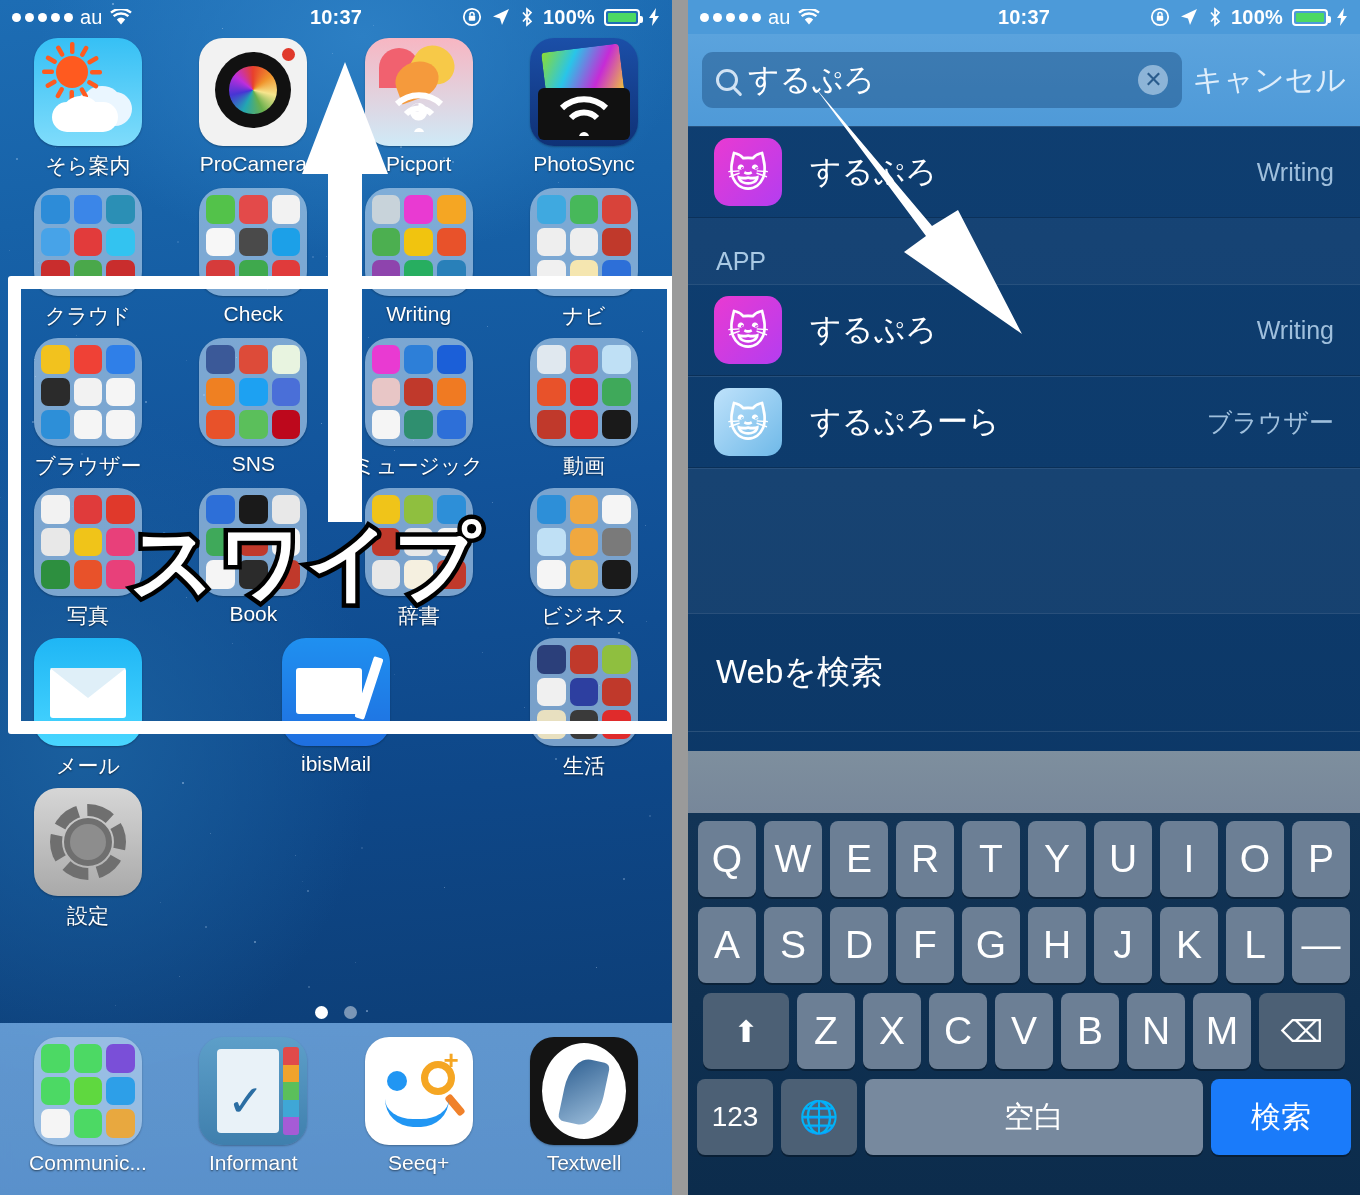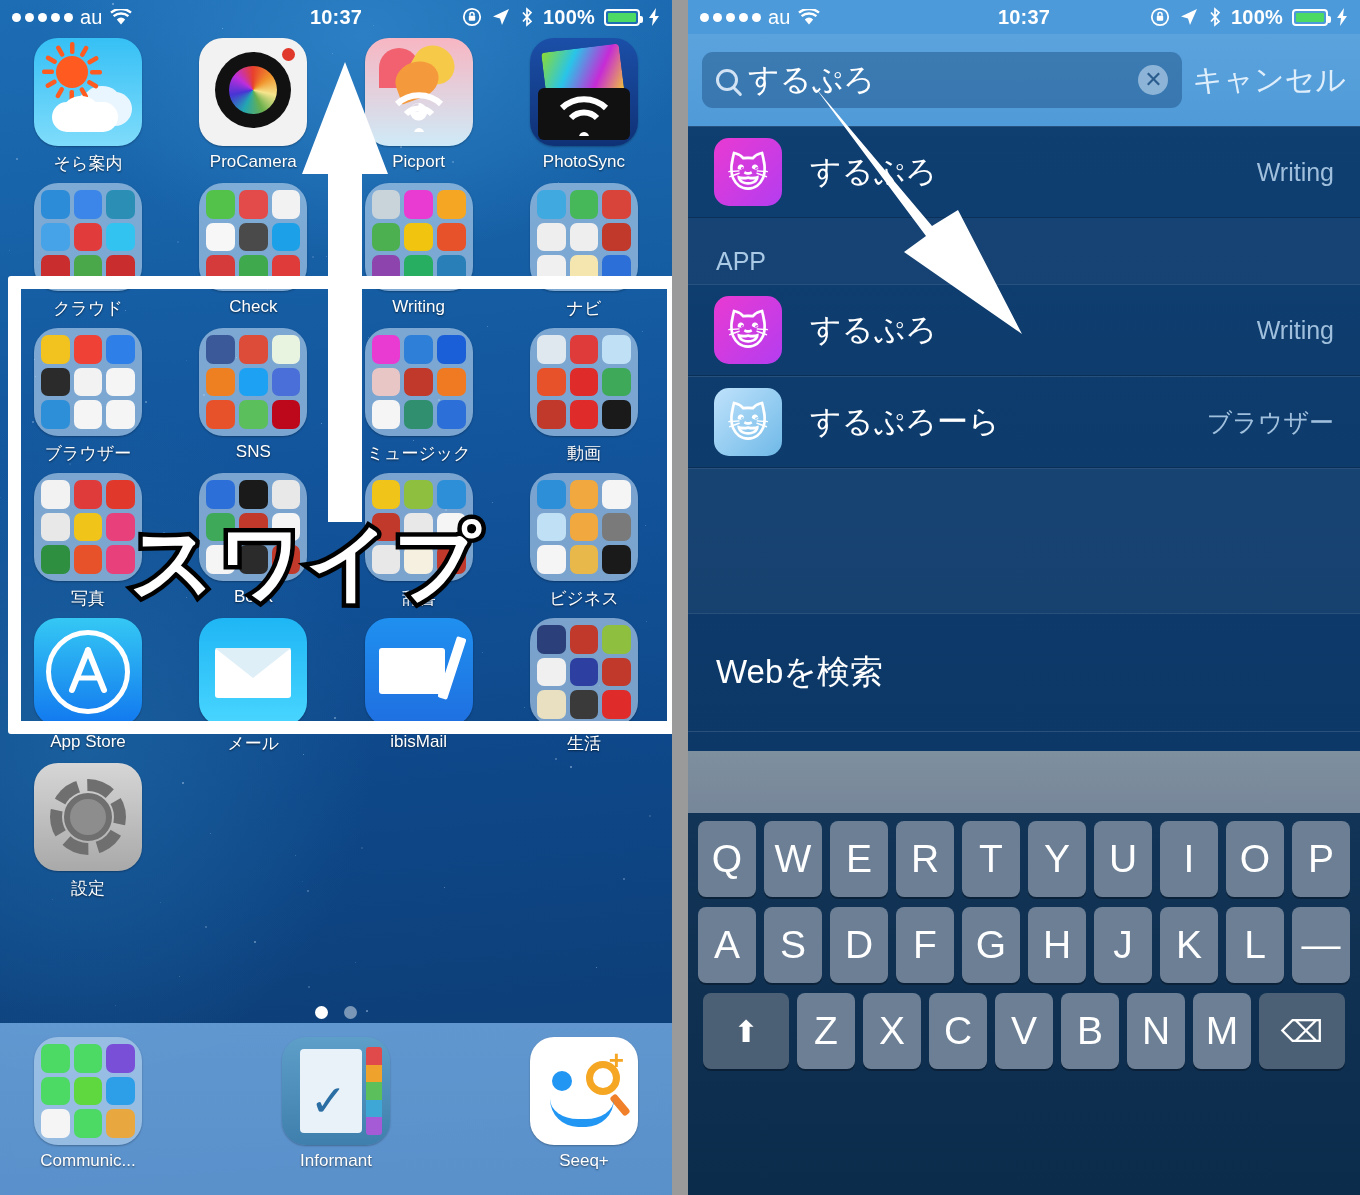--- a/index.html
+++ b/index.html
@@ -34,21 +34,21 @@
   .batt{ width:36px;height:17px;border:2px solid #fff;border-radius:4px;position:relative;padding:2px;}
   .batt::after{ content:""; position:absolute; right:-5px; top:5px; width:3px;height:7px;background:#fff;border-radius:0 2px 2px 0;}
   .batt i{ display:block; width:100%;height:100%;background:#4cd964;border-radius:1px;}
 
   
   .grid{ position:absolute; left:0; top:38px; width:100%; padding:0 18px; }
   .row{ display:flex; justify-content:space-between; margin-bottom:8px; }
   .app{ width:140px; display:flex; flex-direction:column; align-items:center; }
   .icon{ width:108px; height:108px; border-radius:24px; position:relative; overflow:hidden;
          box-shadow:0 1px 2px rgba(0,0,0,.28);}
-  .label{ color:#fff; font-size:17px; margin-top:6px; text-shadow:0 1px 2px rgba(0,0,0,.6);
+  .label{ color:#fff; font-size:21px; margin-top:6px; text-shadow:0 1px 2px rgba(0,0,0,.6);
           white-space:nowrap; }
 
   
   .folder{ background:rgba(188,215,240,.62); display:grid; grid-template-columns:repeat(3,1fr);
            grid-template-rows:repeat(3,1fr); gap:4px; padding:7px; }
   .mini{ border-radius:7px; background:#fff; overflow:hidden; position:relative;
          display:flex; align-items:center; justify-content:center;
          font-size:12px; font-weight:bold; color:#fff; line-height:1;}
 
   
@@ -582,30 +582,20 @@
               <span class="mini" style="background: rgb(122, 122, 122);"></span>
               <span class="mini" style="background: rgb(245, 245, 245);"></span>
               <span class="mini" style="background: rgb(232, 184, 74);"></span>
               <span class="mini" style="background: rgb(26, 26, 26);"></span>
             </div>
             <div class="label">ビジネス</div>
           </div>
         </div>
         <div class="row">
           <div class="app">
-            <div class="icon ic-appstore">
-              <span class="circ"></span>
-        <svg style="position:absolute;left:26px;top:26px" width="56" height="56" viewBox="0 0 56 56">
-          <path d="M28 6 L44 46 M28 6 L12 46" stroke="#fff" stroke-width="6" fill="none" stroke-linecap="round"></path>
-          <path d="M16 34 H40" stroke="#fff" stroke-width="5"></path>
-              </svg>
-            </div>
-            <div class="label">App Store</div>
-          </div>
-          <div class="app">
             <div class="icon ic-mail">
               <span class="env"></span>
               <span class="flap"></span>
             </div>
             <div class="label">メール</div>
           </div>
           <div class="app">
             <div class="icon ic-ibis">
               <span class="env"></span>
               <span class="pen"></span>
@@ -672,20 +662,27 @@
         <div class="app">
           <div class="icon ic-seeq">
             <span class="eye"></span>
             <span class="mag"></span>
             <span class="hdl"></span>
                       <span class="smile"></span>
             <span class="plus">+</span>
           </div>
           <div class="label">Seeq+</div>
         </div>
+        <div class="app">
+          <div class="icon ic-textwell">
+            <span class="oval"></span>
+            <span class="quill"></span>
+          </div>
+          <div class="label">Textwell</div>
+        </div>
       </div>
 
     <div class="hl-rect"></div>
     <svg class="swipe-arrow" viewBox="0 0 90 460">
       <path d="M45 0 L88 112 H62 V460 H28 V112 H2 Z" fill="#fff"></path>
     </svg>
     <div class="anno-text swipe-label">スワイプ</div>
   </div>
 
   <div class="divider"></div>
@@ -799,20 +796,26 @@
           <div class="key k-shift">⬆</div>
           <div class="key k-l">Z</div>
           <div class="key k-l">X</div>
           <div class="key k-l">C</div>
           <div class="key k-l">V</div>
           <div class="key k-l">B</div>
           <div class="key k-l">N</div>
           <div class="key k-l">M</div>
           <div class="key k-back">⌫</div>
         </div>
+        <div class="kb-row last">
+          <div class="key k-123">123</div>
+          <div class="key k-globe">🌐</div>
+          <div class="key k-space">空白</div>
+          <div class="key k-go" style="background: rgb(26, 123, 250);">検索</div>
+        </div>
       </div>
 
     <svg class="search-arrow" viewBox="0 0 260 250">
       <path d="M6 0 L118 150 L96 166 L214 248 L150 124 L124 140 Z" fill="#fff"></path>
     </svg>
 
   </div>
 
 </div>
 

